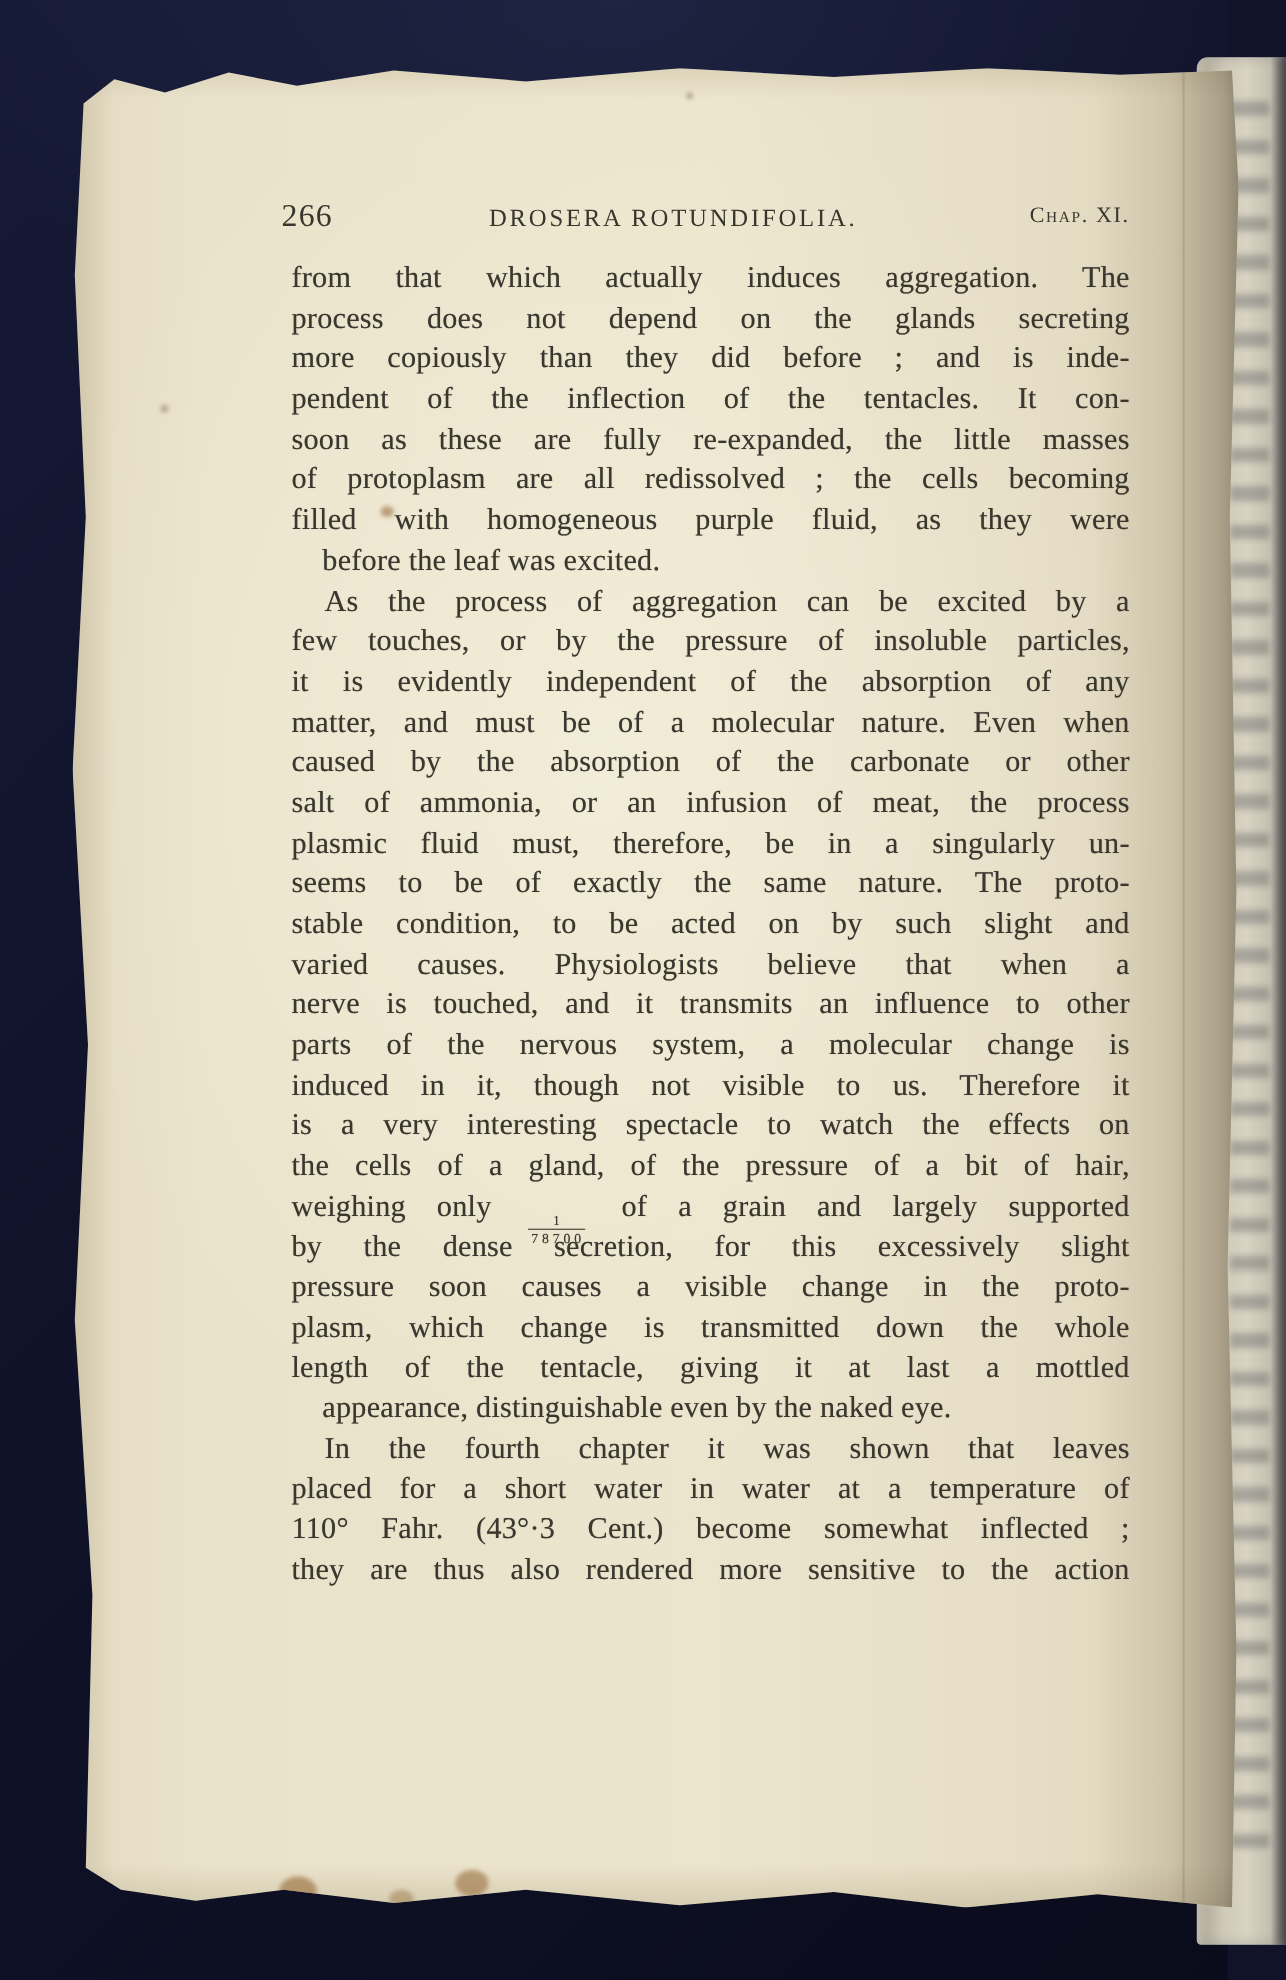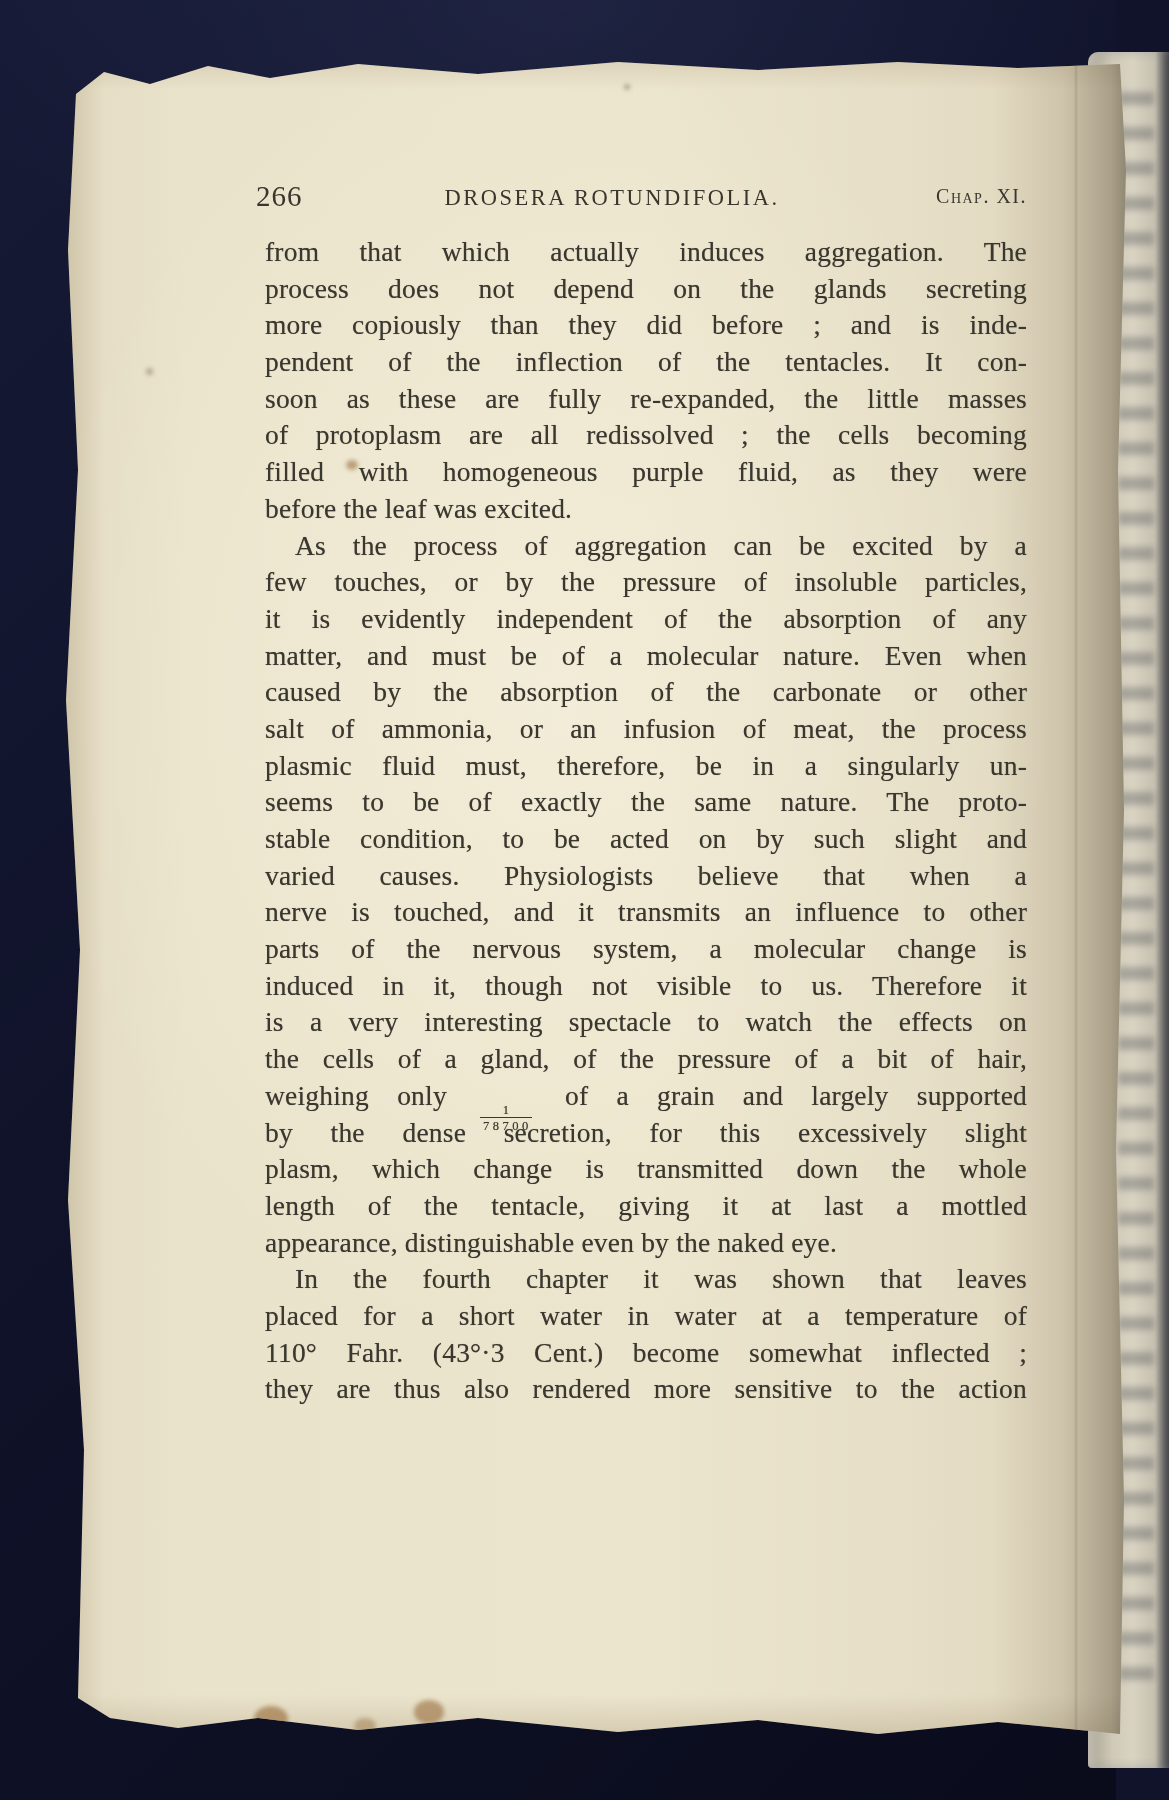--- a/index.html
+++ b/index.html
@@ -96,21 +96,21 @@
   
   .page-text{
     position:absolute;left:207px;top:186px;width:762px;
     font-size:27.5px;color:#3a372f;letter-spacing:.2px;
     text-shadow:0 0 .7px rgba(58,55,47,.55);
   }
   .line{
     height:36.7px;white-space:nowrap;
     text-align:justify;text-align-last:justify;
   }
-  .line.para-end{text-align-last:left;}
+  .line.para-end{text-align-last:left;margin-left:28px;}
   .line.indent{padding-left:30px;}
   .frac{
     display:inline-flex;flex-direction:column;align-items:center;
     vertical-align:-9px;font-size:12.5px;line-height:1;margin:0 5px;
   }
   .frac .num{margin-bottom:1px;}
   .frac .den{border-top:1.4px solid #3a372f;padding-top:1.5px;letter-spacing:3.5px;padding-left:3px;}
 </style>
 </head>
 <body>
@@ -168,20 +168,21 @@
           <div class="line">nerve is touched, and it transmits an influence to other</div>
           <div class="line">parts of the nervous system, a molecular change is</div>
           <div class="line">induced in it, though not visible to us. Therefore it</div>
           <div class="line">is a very interesting spectacle to watch the effects on</div>
           <div class="line">the cells of a gland, of the pressure of a bit of hair,</div>
           <div class="line">weighing only <span class="frac">
               <span class="num">1</span>
               <span class="den">78700</span>
             </span> of a grain and largely supported</div>
           <div class="line">by the dense secretion, for this excessively slight</div>
+          <div class="line">pressure soon causes a visible change in the proto-</div>
           <div class="line">plasm, which change is transmitted down the whole</div>
           <div class="line">length of the tentacle, giving it at last a mottled</div>
           <div class="line para-end">appearance, distinguishable even by the naked eye.</div>
         </div>
         <div>
           <div class="line indent">In the fourth chapter it was shown that leaves</div>
           <div class="line">placed for a short water in water at a temperature of</div>
           <div class="line">110° Fahr. (43°·3 Cent.) become somewhat inflected ;</div>
           <div class="line">they are thus also rendered more sensitive to the action</div>
         </div>

